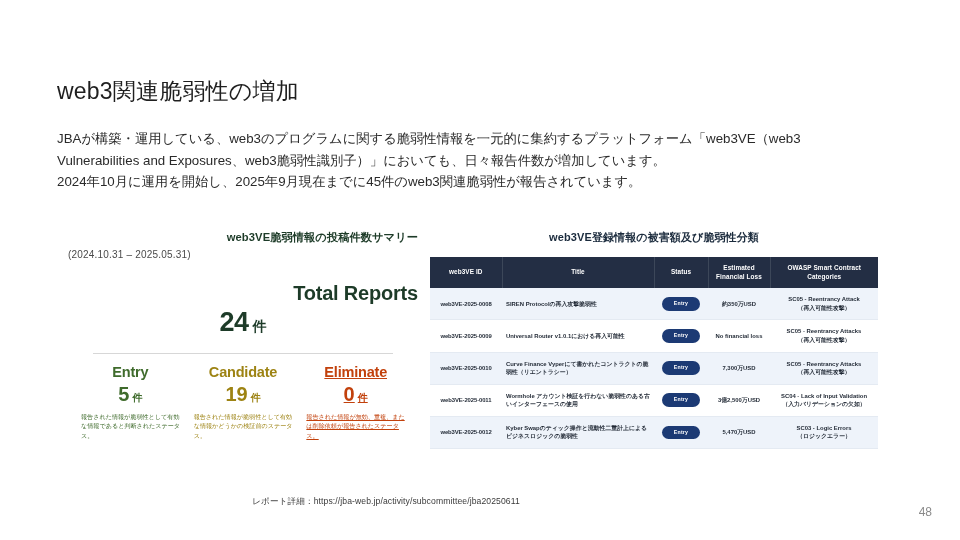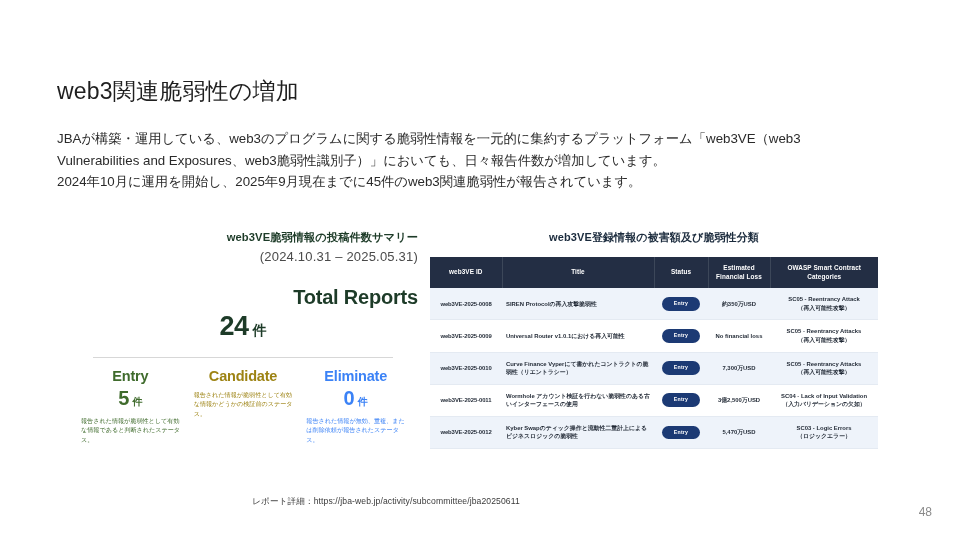--- a/index.html
+++ b/index.html
@@ -59,22 +59,22 @@
   }
   .summary-title {
     text-align: right;
     font-size: 11.2px;
     font-weight: bold;
     color: #1d3b28;
     letter-spacing: 0.1px;
     margin-top: 0;
   }
   .summary-range {
-    text-align: right;
-    font-size: 13px;
+    text-align: left;
+    font-size: 10px;
     color: #4a4a4a;
     margin-top: 4px;
     letter-spacing: 0.2px;
   }
   .total-label {
     text-align: right;
     font-size: 20px;
     font-weight: bold;
     color: #1d3b28;
     margin-top: 22px;
@@ -131,21 +131,21 @@
   }
   .stat-desc {
     margin-top: 6px;
     font-size: 6.1px;
     line-height: 1.52;
     text-align: left;
     padding-left: 2px;
   }
   .c-entry { color: #3f6b2c; }
   .c-candidate { color: #9d8313; }
-  .c-eliminate { color: #3b82f6; }
+  .c-eliminate { color: #c2410c; text-decoration: underline; }
 
   
   .table-card {
     position: absolute;
     left: 424px;
     top: 8px;
     width: 460px;
   }
   .table-title {
     text-align: center;
@@ -252,20 +252,23 @@
       <div class="stat-col">
         <div class="stat-name c-entry">Entry</div>
         <div class="stat-count c-entry">
           <span class="num">5</span><span class="unit">件</span>
         </div>
         <div class="stat-desc c-entry">報告された情報が脆弱性として有効な情報であると判断されたステータス。</div>
       </div>
 
       <div class="stat-col">
         <div class="stat-name c-candidate">Candidate</div>
+        <div class="stat-count c-candidate">
+          <span class="num">19</span><span class="unit">件</span>
+        </div>
         <div class="stat-desc c-candidate">報告された情報が脆弱性として有効な情報かどうかの検証前のステータス。</div>
       </div>
 
       <div class="stat-col">
         <div class="stat-name c-eliminate">Eliminate</div>
         <div class="stat-count c-eliminate">
           <span class="num">0</span><span class="unit">件</span>
         </div>
         <div class="stat-desc c-eliminate">報告された情報が無効、重複、または削除依頼が報告されたステータス。</div>
       </div>

